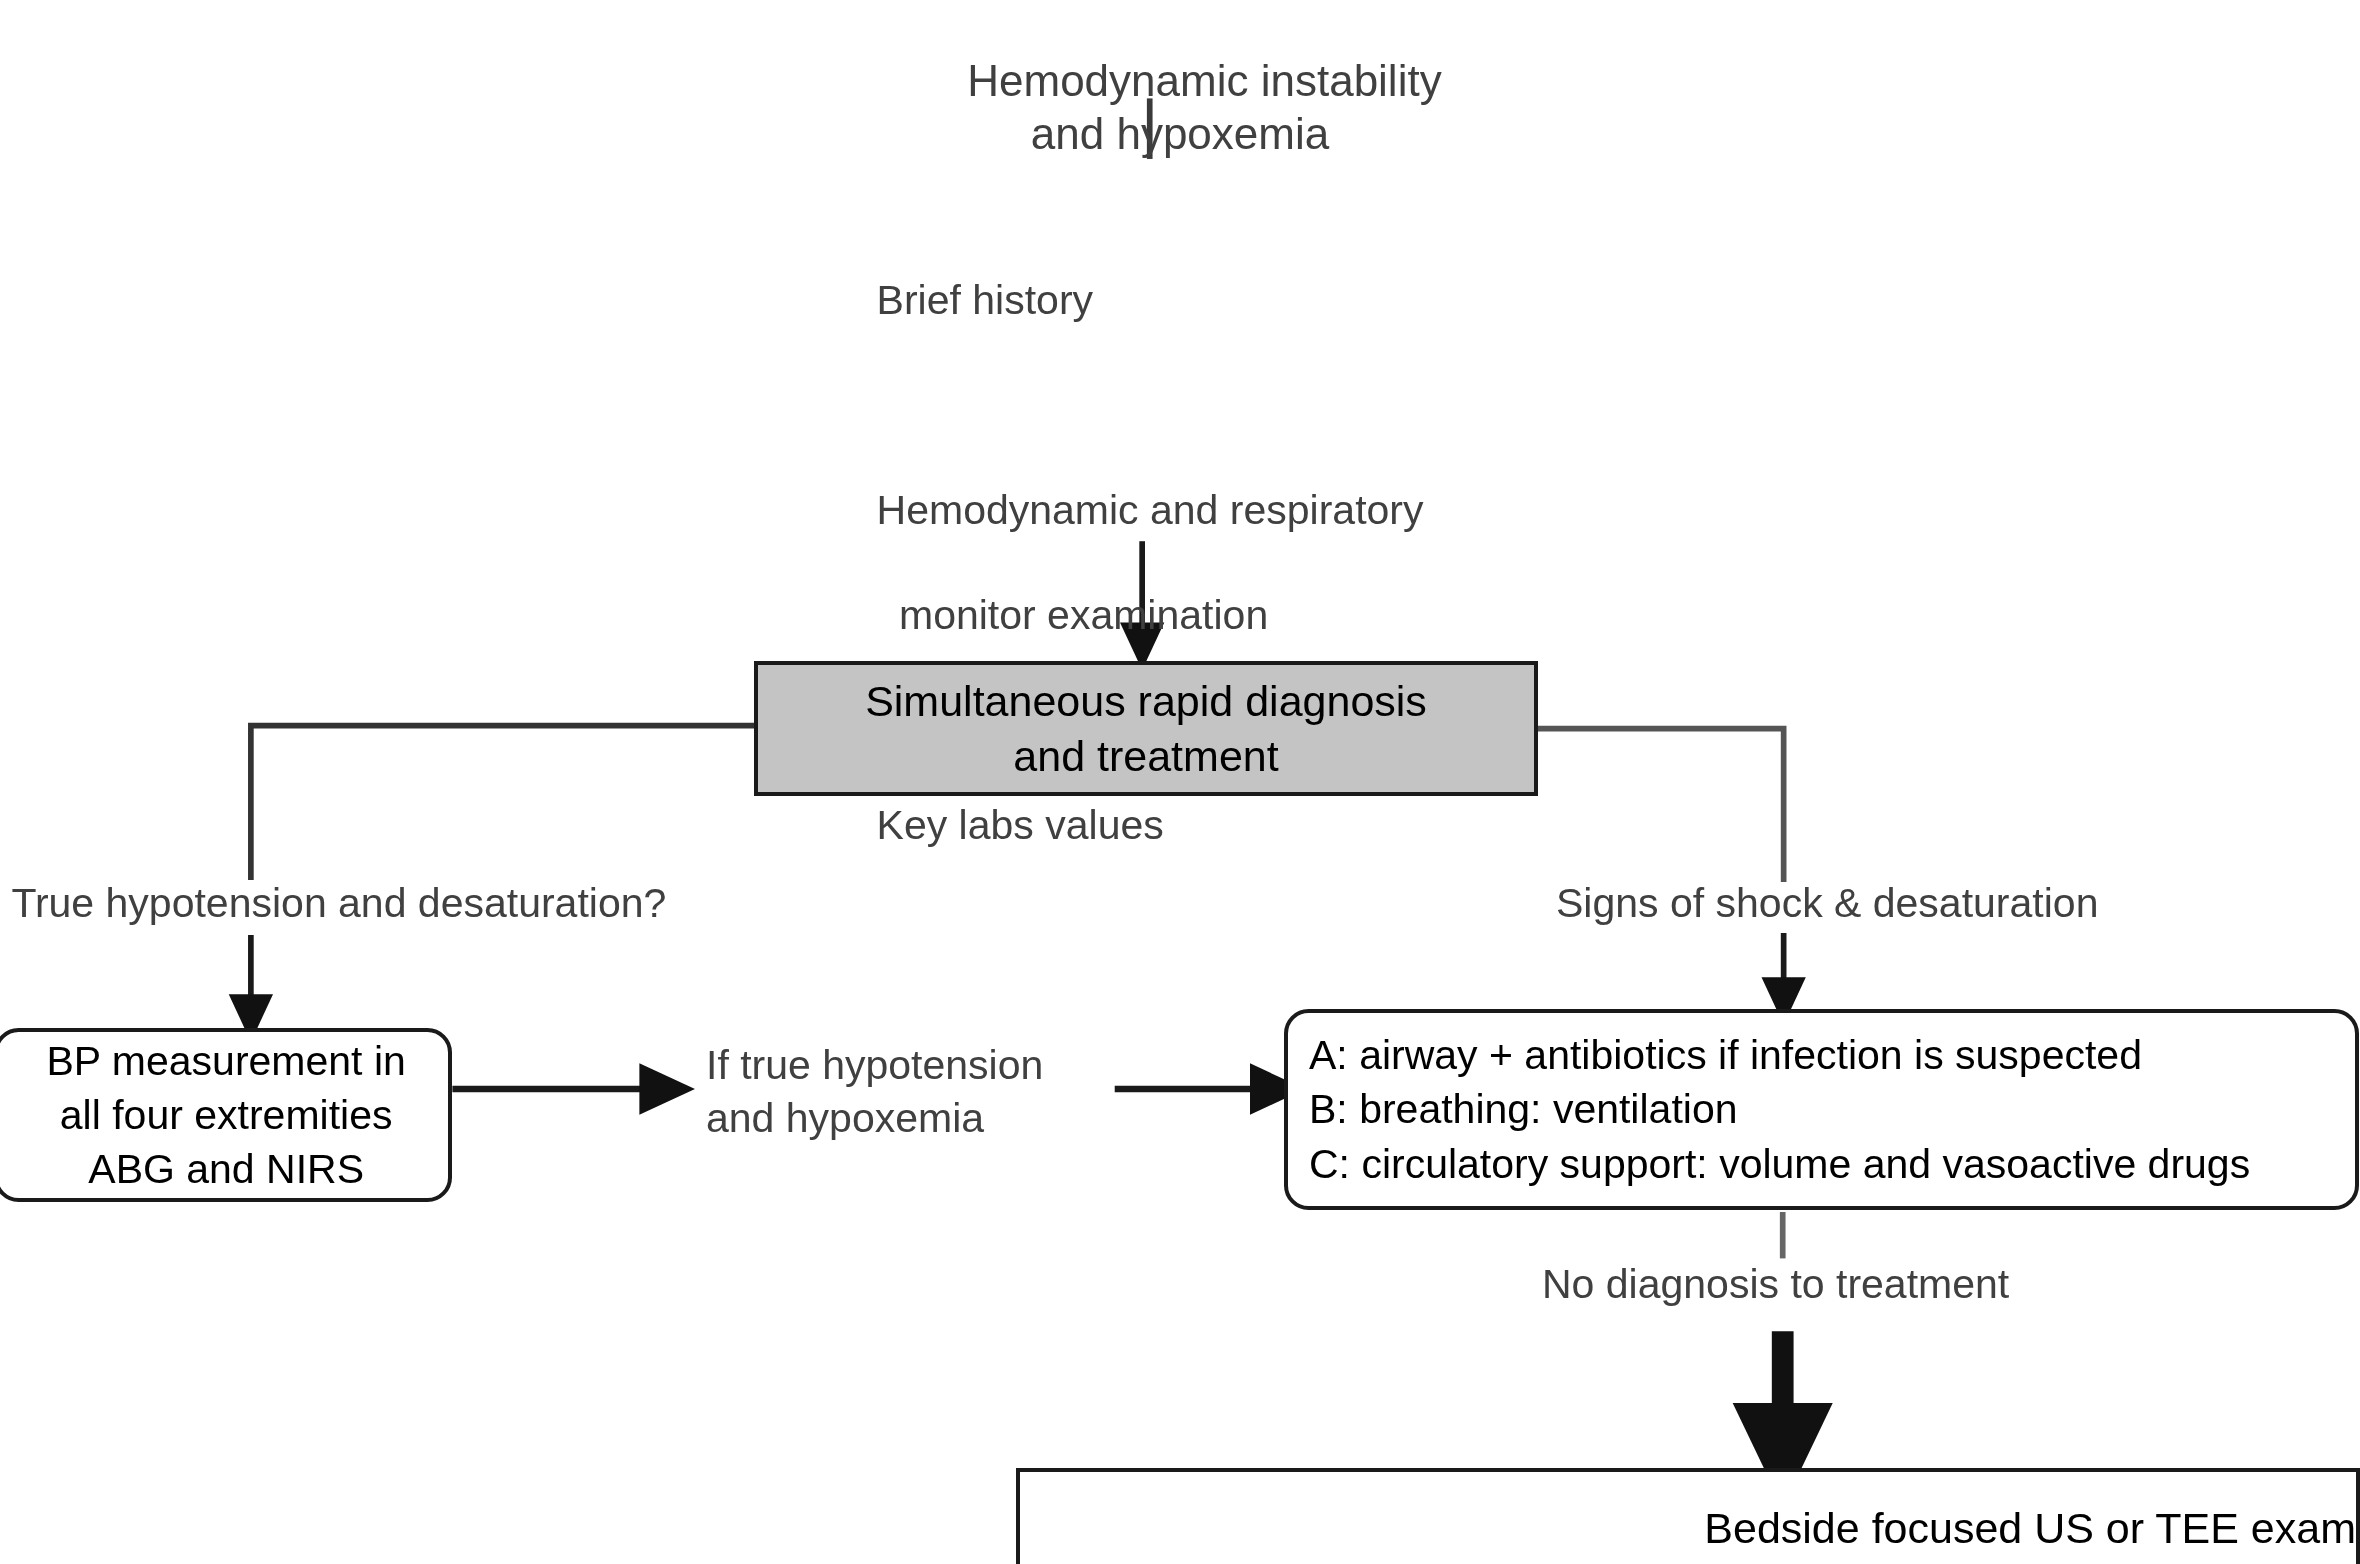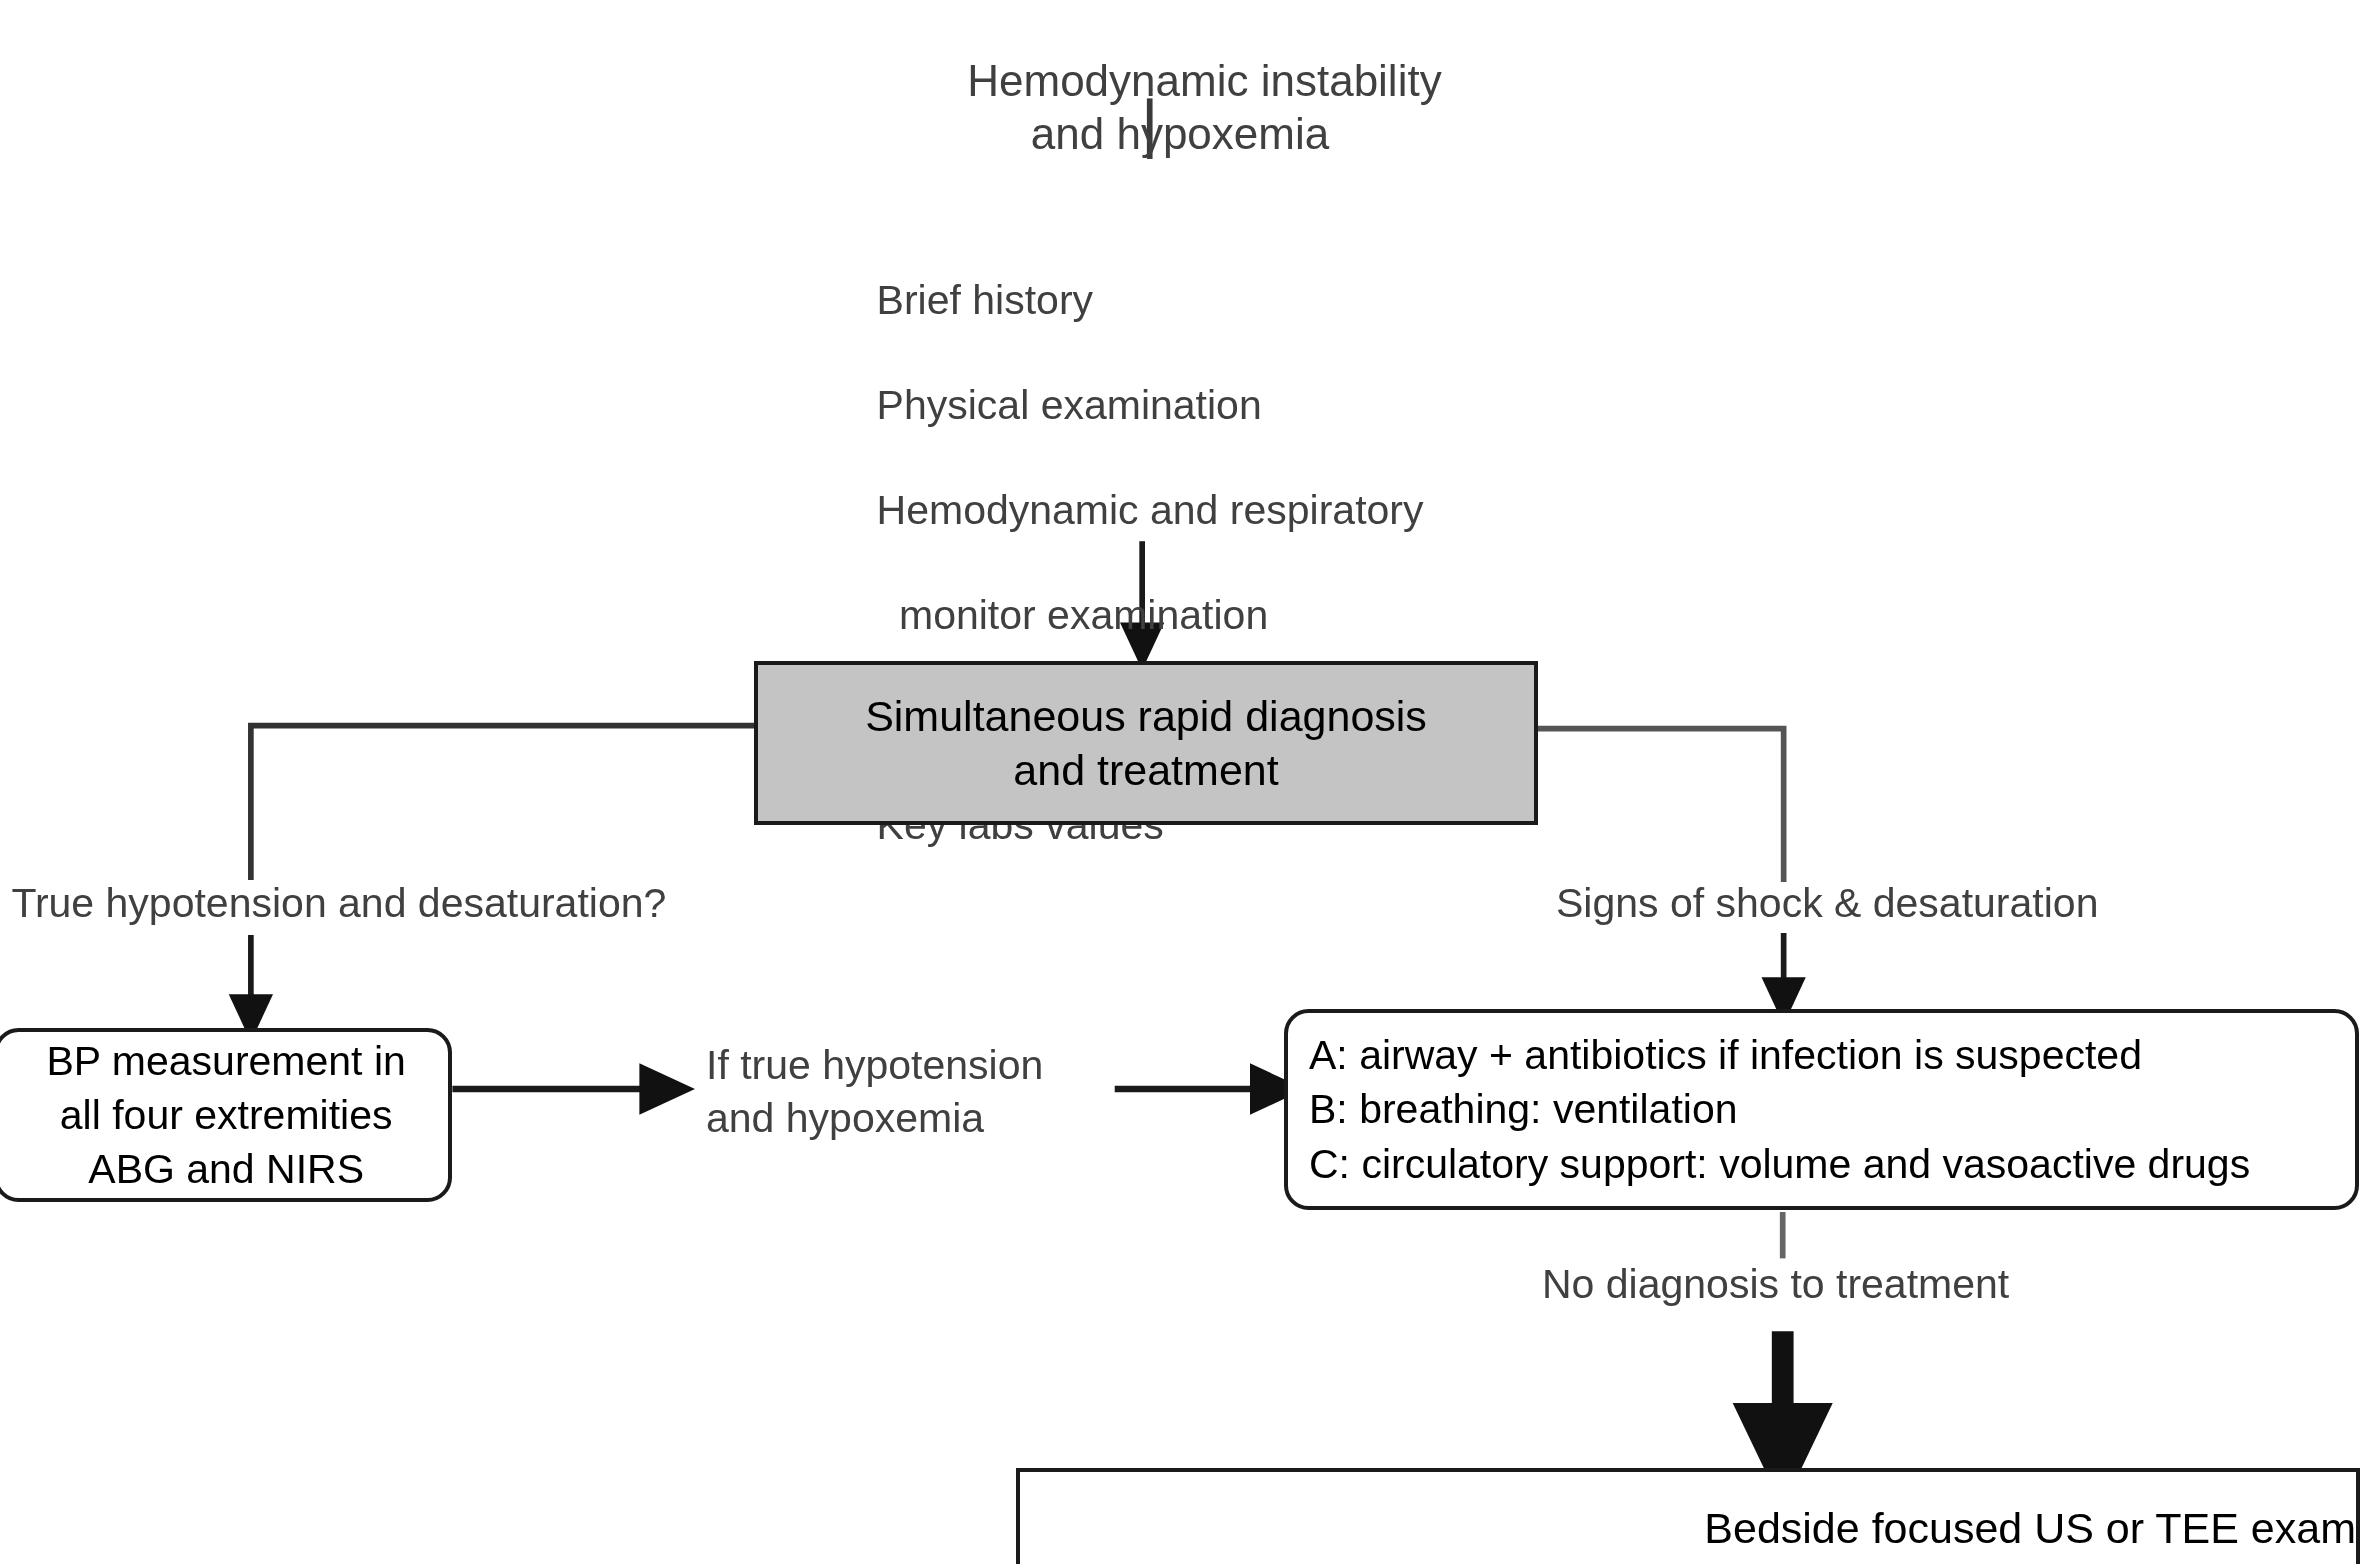--- a/index.html
+++ b/index.html
@@ -52,21 +52,21 @@
   #assess .indent {
     display: block;
     padding-left: 68px;
   }
   
   #gray-box {
     position: absolute;
     left: 754px;
     top: 661px;
     width: 784px;
-    height: 164px;
+    height: 135px;
     background: #c4c4c4;
     border: 4.7px solid #1a1a1a;
     box-sizing: border-box;
     display: flex;
     align-items: center;
     justify-content: center;
   }
   #gray-box .inner {
     font-size: 43px;
     line-height: 1.26;
@@ -195,21 +195,21 @@
     <line x1="1884" y1="1407" x2="1884" y2="1538" stroke="#111111" stroke-width="23" marker-end="url(#ah-fat)"></line>
   </svg>
 
   <div class="txt" id="title">
     <span style="white-space:pre-line;">Hemodynamic instability
 and hypoxemia</span>
   </div>
 
   <div class="txt" id="assess">
     <span>Brief history</span><br>
-    <span>Physical examination</span><br>
+    <br>
     <span>Hemodynamic and respiratory</span>
     <span class="indent">monitor examination</span>
     <span>Electrocardiogram</span><br>
     <span>Key labs values</span>
   </div>
 
   <div id="gray-box">
     <div class="inner">Simultaneous rapid diagnosis
 and treatment</div>
   </div>

